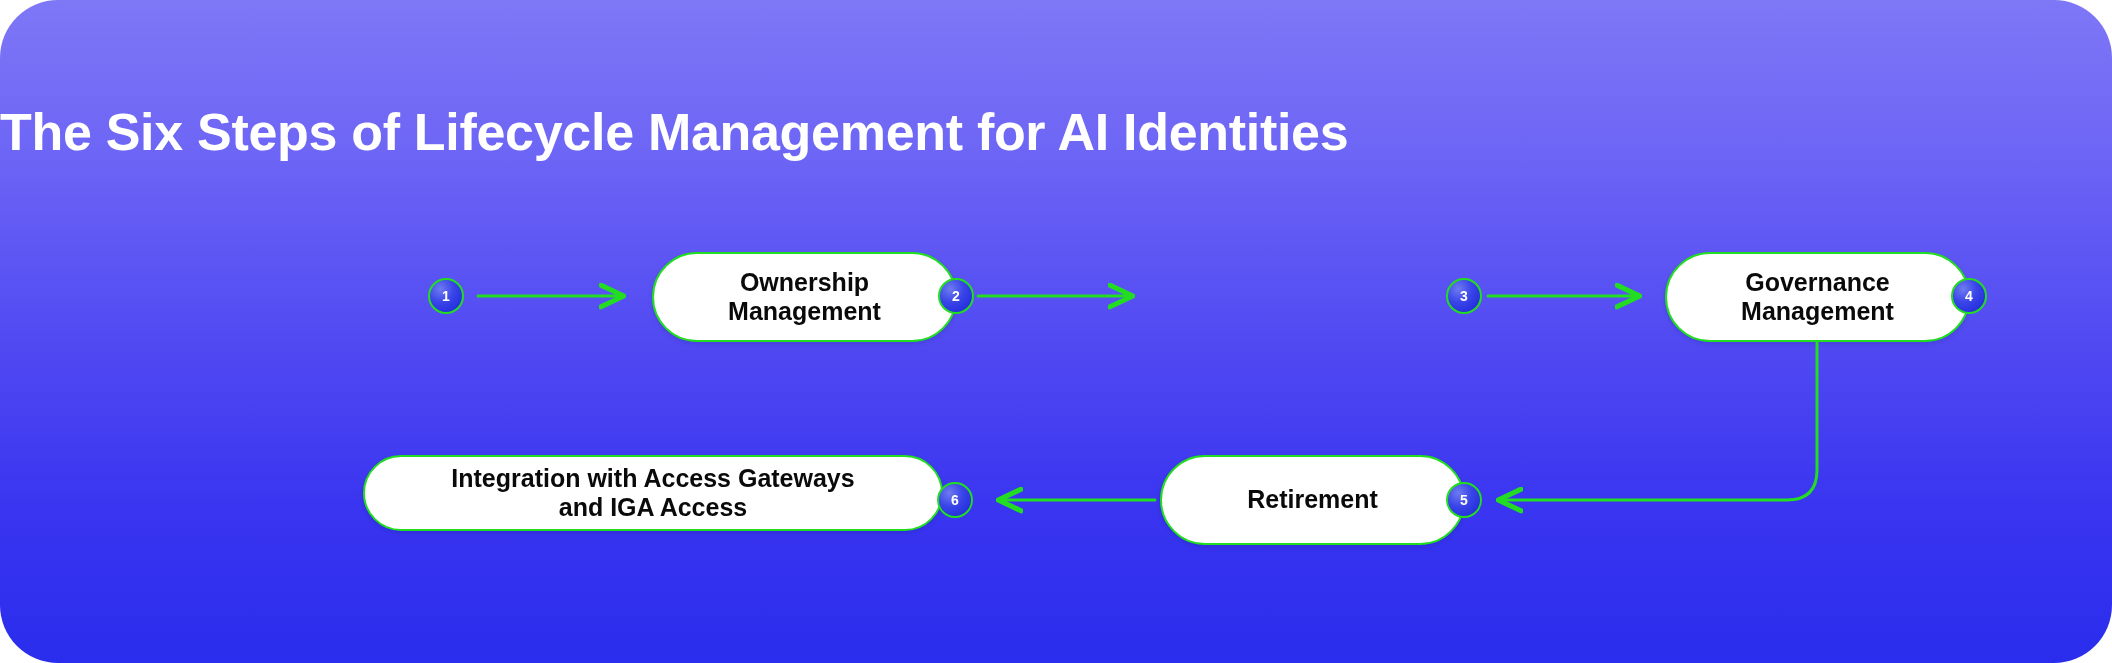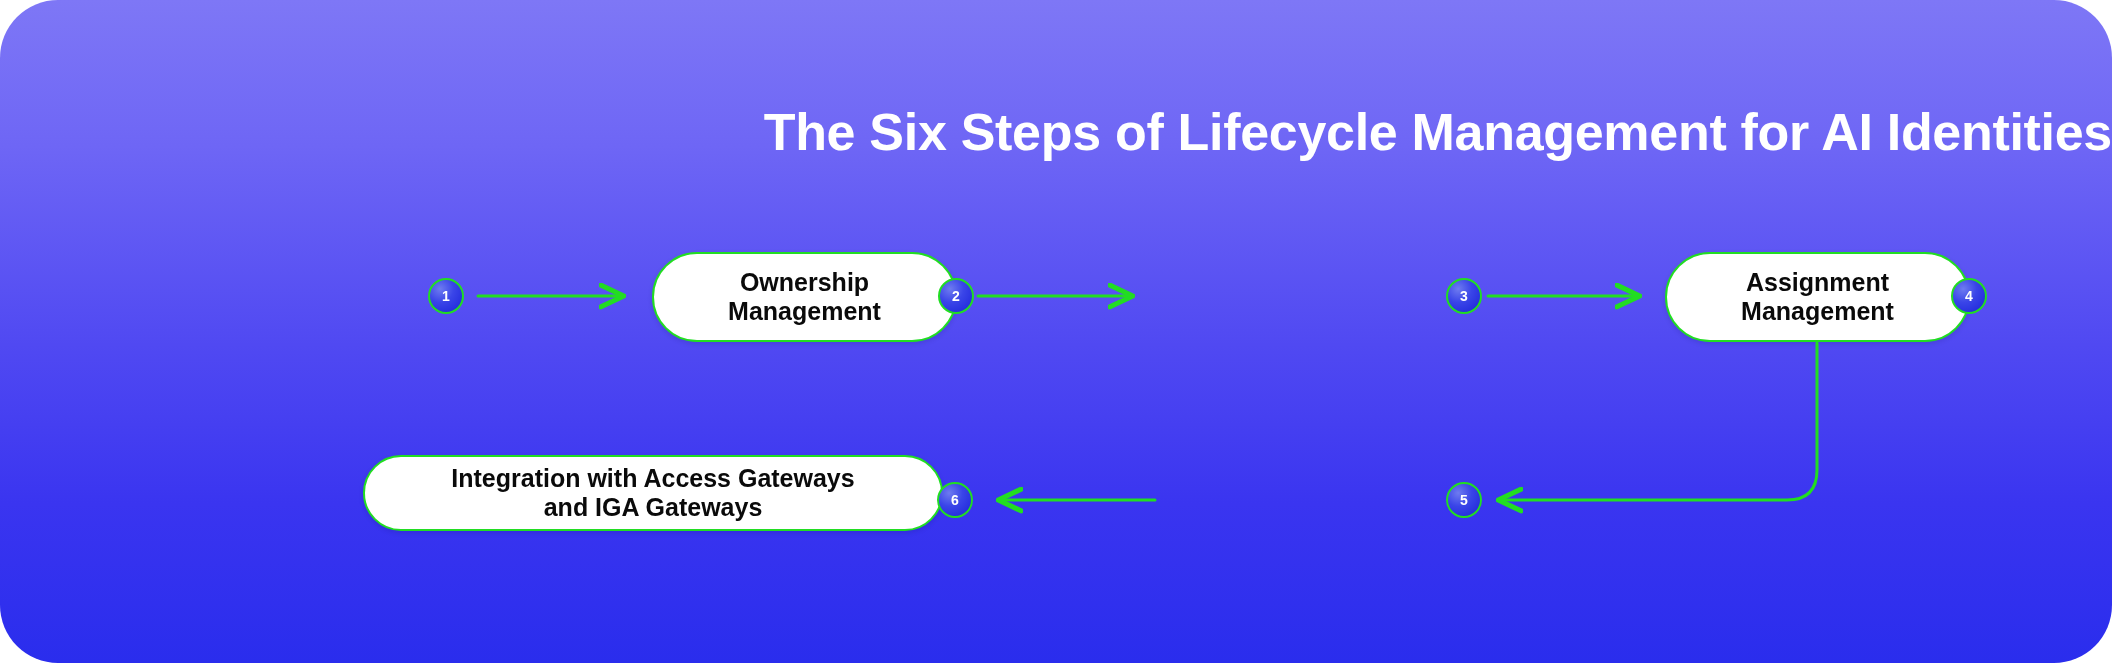--- a/index.html
+++ b/index.html
@@ -30,21 +30,21 @@
     border-radius: 58px;
     background: linear-gradient(180deg, #7E77F6 0%, #6E66F5 22%, #5049F2 52%, #3A35F0 76%, #2A2DED 100%);
     overflow: hidden;
   }
 
   #title {
     position: absolute;
     left: 0;
     top: 104px;
     width: 2112px;
-    text-align: right;
+    text-align: left;
     color: #ffffff;
     font-family: "Liberation Sans", sans-serif;
     font-weight: 700;
     font-size: 52px;
     letter-spacing: -0.3px;
     line-height: 1.08;
     white-space: nowrap;
   }
 
   
@@ -134,29 +134,34 @@
       <span>Ownership</span><br>
       <span>Management</span>
     </span>
   </div>
   <div class="badge" style="left:938px; top:278px;">2</div>
 
   <div class="badge" style="left:1446px; top:278px;">3</div>
 
   <div class="node" style="left:1665px; top:252px; width:305px; height:90px;">
     <span class="node-label">
-      <span>Assignment</span><br>
+      <span>Governance</span><br>
       <span>Management</span>
     </span>
   </div>
   <div class="badge" style="left:1951px; top:278px;">4</div>
 
   <div class="node" style="left:363px; top:455px; width:580px; height:76px;">
     <span class="node-label">
       <span>Integration with Access Gateways</span><br>
-      <span>and IGA Gateways</span>
+      <span>and IGA Access</span>
     </span>
   </div>
   <div class="badge" style="left:937px; top:482px;">6</div>
 
+  <div class="node" style="left:1160px; top:455px; width:305px; height:90px;">
+    <span class="node-label">
+      <span>Retirement</span>
+    </span>
+  </div>
   <div class="badge" style="left:1446px; top:482px;">5</div>
 
 </div>
 
 </body></html>

